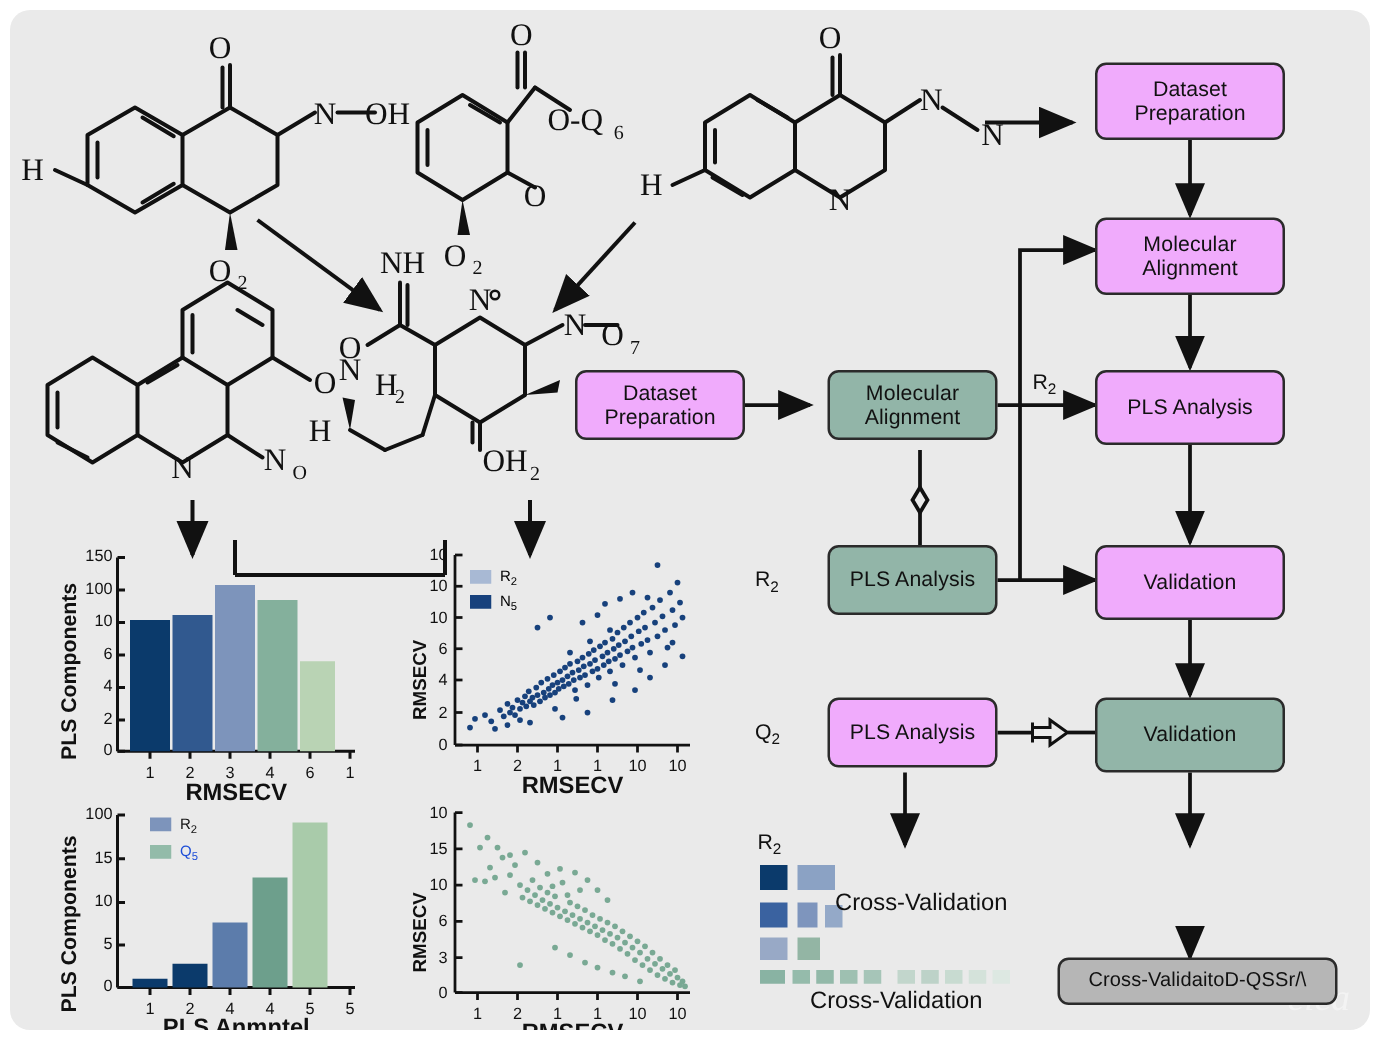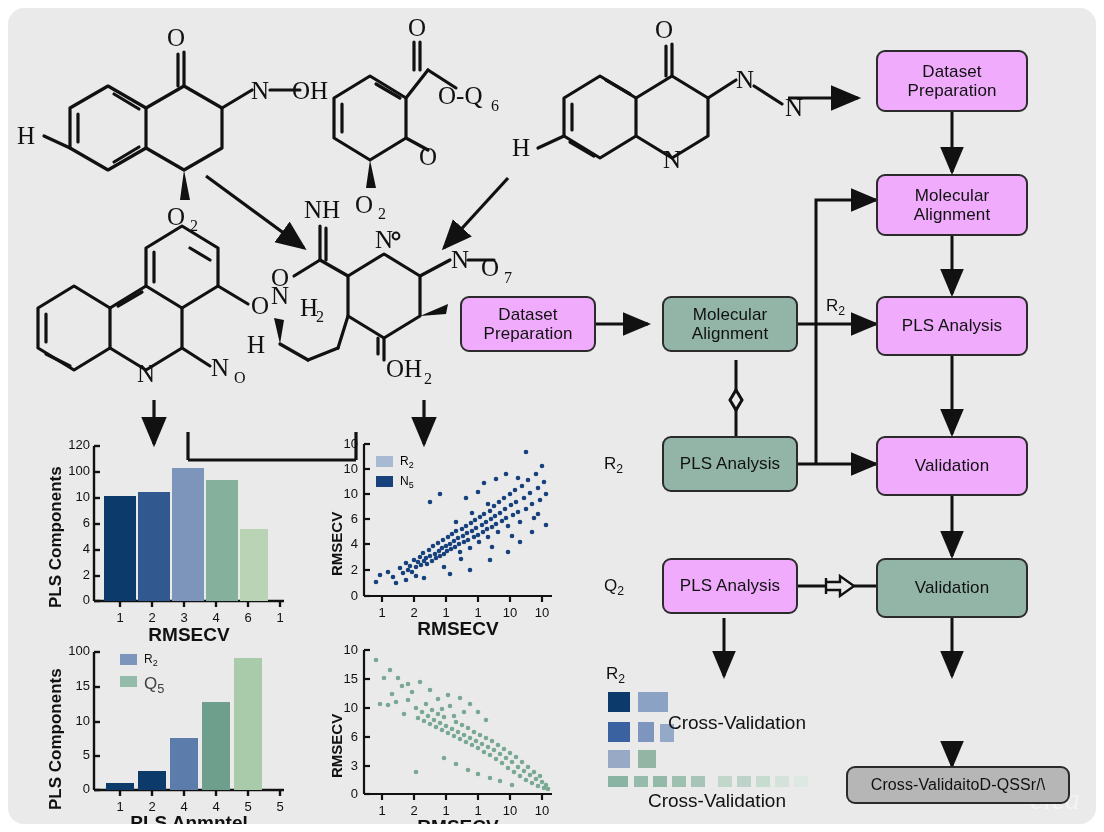--- a/index.html
+++ b/index.html
@@ -426,21 +426,21 @@
           <line x1="216" y1="165" x2="216" y2="171"></line>
           <line x1="248" y1="165" x2="248" y2="171"></line>
         </g>
         <rect class="bar" x="72" y="60" width="32" height="105" fill="#0b3a6b"></rect>
         <rect class="bar" x="106" y="56" width="32" height="109" fill="#31598f"></rect>
         <rect class="bar" x="140" y="32" width="32" height="133" fill="#7d94bb"></rect>
         <rect class="bar" x="174" y="44" width="32" height="121" fill="#84b09c"></rect>
         <rect class="bar" x="208" y="93" width="28" height="72" fill="#b9d3b4"></rect>
       </svg>
       <div class="tick y" style="left:24px; top:430px; width:0;"></div>
-      <div class="tick y" style="left:12px; top:1px; width:46px;">120</div>
+      <div class="tick y" style="left:12px; top:1px; width:46px;">150</div>
       <div class="tick y" style="left:12px; top:27px; width:46px;">100</div>
       <div class="tick y" style="left:12px; top:53px; width:46px;">10</div>
       <div class="tick y" style="left:12px; top:79px; width:46px;">6</div>
       <div class="tick y" style="left:12px; top:105px; width:46px;">4</div>
       <div class="tick y" style="left:12px; top:131px; width:46px;">2</div>
       <div class="tick y" style="left:12px; top:156px; width:46px;">0</div>
 
       <div class="tick x" style="left:76px; top:174px; width:24px;">1</div>
       <div class="tick x" style="left:108px; top:174px; width:24px;">2</div>
       <div class="tick x" style="left:140px; top:174px; width:24px;">3</div>
@@ -474,21 +474,21 @@
         <rect class="bar" x="138" y="96" width="28" height="52" fill="#5c7cab"></rect>
         <rect class="bar" x="170" y="60" width="28" height="88" fill="#6d9f8c"></rect>
         <rect class="bar" x="202" y="16" width="28" height="132" fill="#a9cbaa"></rect>
       </svg>
 
       <div class="legend-sw" style="left:88px; top:12px; background:#7d94bb;"></div>
       <div class="legend-tx" style="left:112px; top:10px; font-size:12px; color:#111;">
         <span>R</span><sub>2</sub>
       </div>
       <div class="legend-sw" style="left:88px; top:34px; background:#93bba9;"></div>
-      <div class="legend-tx" style="left:112px; top:32px; font-size:17px; color:#404040;">
+      <div class="legend-tx" style="left:112px; top:32px; font-size:12px; color:#1d4ed8;">
         <span>Q</span><sub>5</sub>
       </div>
 
       <div class="tick y" style="left:12px; top:1px; width:46px;">100</div>
       <div class="tick y" style="left:12px; top:36px; width:46px;">15</div>
       <div class="tick y" style="left:12px; top:71px; width:46px;">10</div>
       <div class="tick y" style="left:12px; top:105px; width:46px;">5</div>
       <div class="tick y" style="left:12px; top:139px; width:46px;">0</div>
 
       <div class="tick x" style="left:76px; top:157px; width:24px;">1</div>

